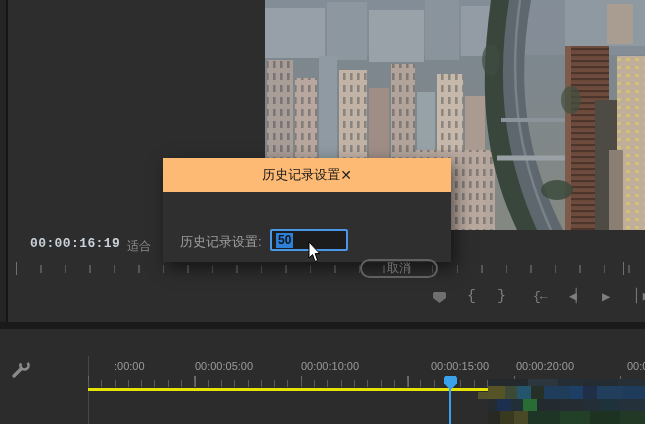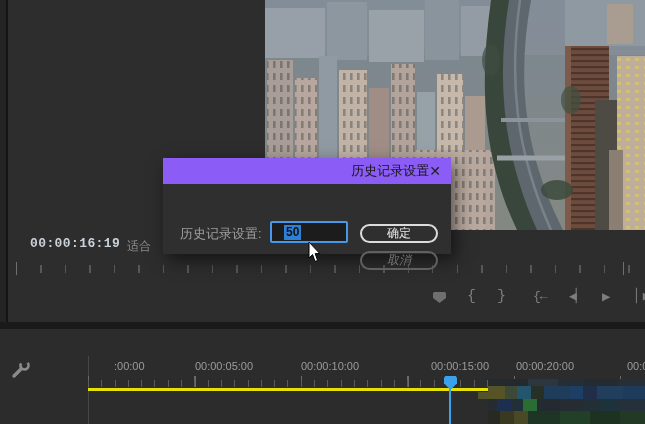--- a/index.html
+++ b/index.html
@@ -55,33 +55,33 @@
     background:linear-gradient(90deg,#565426 0 17px,#3c4937 17px 29px,#23556d 29px 43px,#273027 43px 56px,#203c5b 56px 82px,#1e3f65 82px 95px,#202f47 95px 109px,#213f5d 109px 135px,#1e3b5b 135px 157px); }
   .row-c { top:70px; height:12px;
     background:linear-gradient(90deg,#262b30 0 9px,#1d2f4f 9px 23px,#212f39 23px 35px,#296d34 35px 49px,#232b31 49px 72px,#252d32 72px 95px,#232f37 95px 112px,#1e323b 112px 130px,#24303a 130px 157px); }
   .row-d { top:82px; height:13px;
     background:linear-gradient(90deg,#292923 0 12px,#393920 12px 26px,#494927 26px 40px,#1e3425 40px 72px,#223f27 72px 102px,#1d3221 102px 132px,#213925 132px 157px); }
   .playhead { position:absolute; left:444px; top:47px; width:13px; height:14px; background:#3aa2ec;
     clip-path:polygon(10% 0,90% 0,100% 15%,100% 52%,50% 100%,0 52%,0 15%); }
   .playhead-line { position:absolute; left:449px; top:59px; width:2px; height:36px; background:#3aa2ec; }
   
   .dialog { position:absolute; left:163px; top:158px; width:288px; box-shadow:4px 6px 16px rgba(0,0,0,.55); }
-  .dialog-titlebar { height:26px; background:#8b5cf6; display:flex; align-items:center;
-    justify-content:flex-end; padding:0 10px; }
+  .dialog-titlebar { height:34px; background:#fdba74; display:flex; align-items:center;
+    justify-content:center; padding:0 10px; }
   .dialog-title { font-size:13px; color:#161616; }
   .dialog-close { font-size:14px; color:#222; line-height:14px; cursor:default; }
   .dialog-body { position:relative; height:70px; background:#2f2f2f; }
   .field-label { position:absolute; left:17px; top:41px; font-size:13px; color:#9f9f9f; }
   .field-input { position:absolute; left:107px; top:37px; width:78px; height:22px; background:#1c1c1c;
-    border:2px solid #4a96e8; border-radius:2px; display:flex; align-items:center; padding-left:12px; }
+    border:2px solid #4a96e8; border-radius:2px; display:flex; align-items:center; padding-left:4px; }
   .field-input .sel { background:#2e7fd6; color:#10151c; font-size:12px; font-weight:bold; padding:0 2px; line-height:15px; }
   .pill { position:absolute; left:197px; width:78px; height:19px; border-radius:10px; background:transparent;
     font-size:12px; text-align:center; line-height:15px; font-family:inherit; }
   .btn-ok { top:40px; border:2px solid #dcdcdc; color:#e9e9e9; }
-  .btn-cancel { top:67px; border:2px solid #606060; color:#747474;font-style:italic; }
+  .btn-cancel { top:67px; border:2px solid #606060; color:#747474; }
   
   .cursor { position:absolute; left:308px; top:242px; width:14px; height:21px; }
 </style>
 </head>
 <body>
 
 <div id="app">
 
   <section class="monitor-panel">
     <div class="video-frame">
@@ -204,21 +204,20 @@
   <div class="dialog">
     <div class="dialog-titlebar">
       <span class="dialog-title">历史记录设置</span>
       <span class="dialog-close">✕</span>
     </div>
     <div class="dialog-body">
       <span class="field-label">历史记录设置:</span>
       <div class="field-input">
         <span class="sel">50</span>
       </div>
-      <button class="pill btn-ok">确定</button>
       <button class="pill btn-cancel">取消</button>
     </div>
   </div>
 
   <svg class="cursor" viewBox="0 0 14 21">
     <polygon points="1,0 1,16 4.6,12.6 7,19.5 9.6,18.4 7.2,11.6 11.8,11.6" fill="#ffffff" stroke="#000000" stroke-width="1"></polygon>
   </svg>
 
 </div>
 

